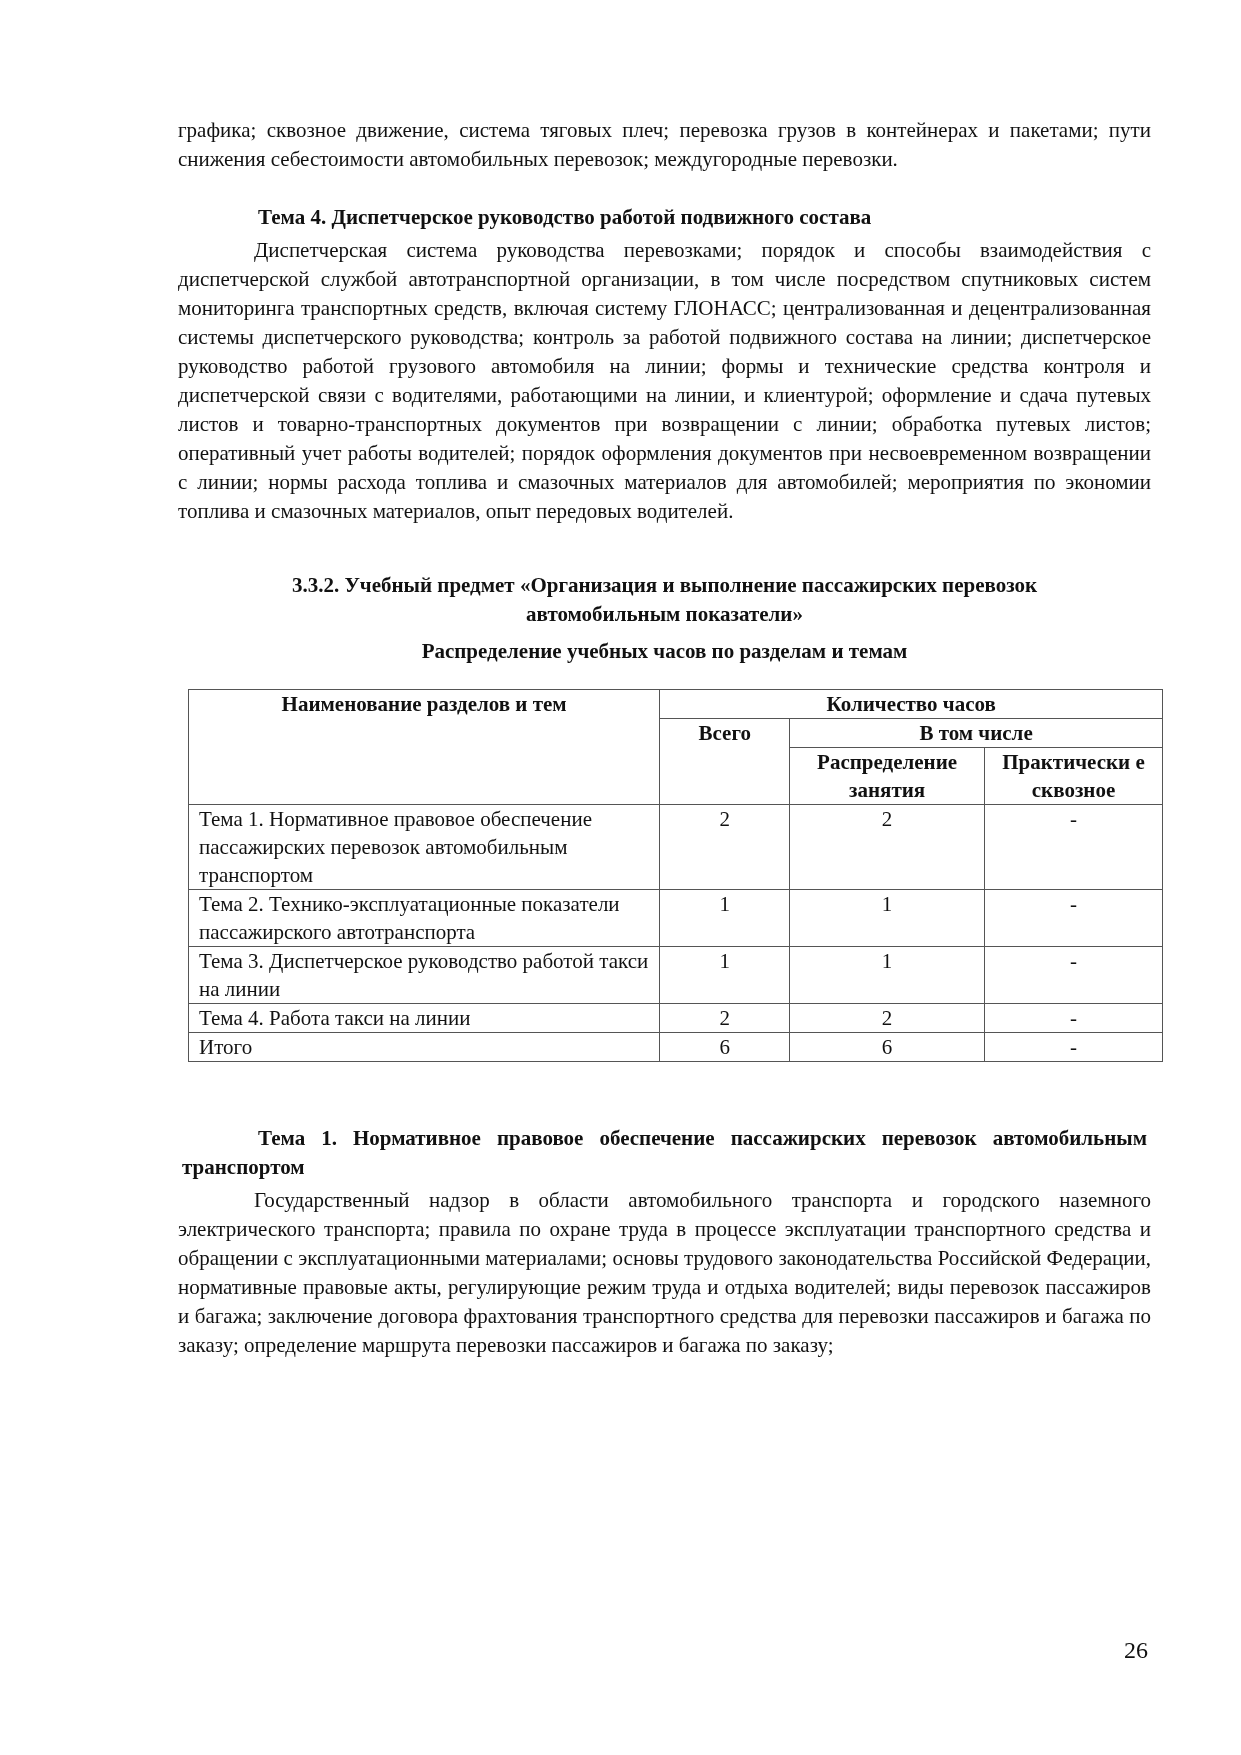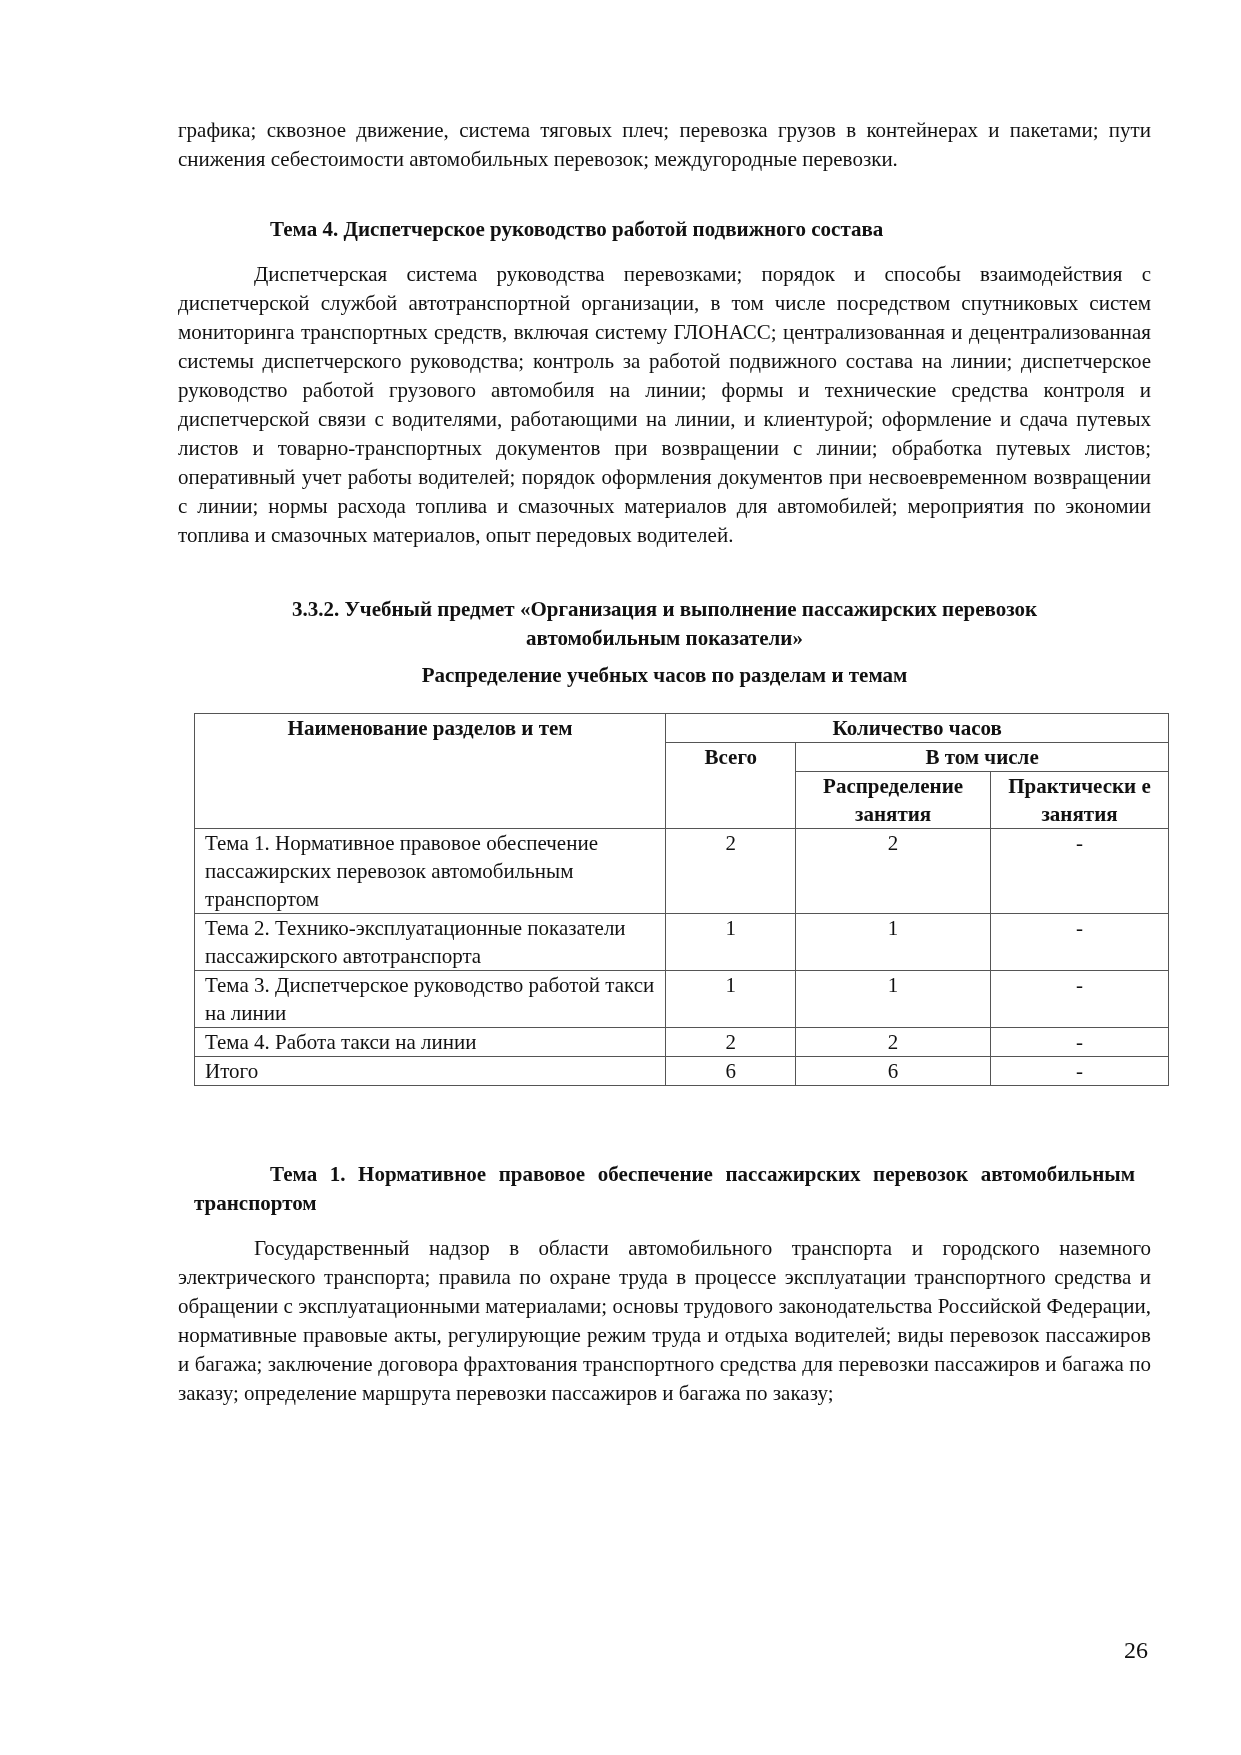--- a/index.html
+++ b/index.html
@@ -5,24 +5,24 @@
   html, body { margin: 0; padding: 0; background: #ffffff; }
   body {
     width: 1241px; height: 1755px; position: relative; overflow: hidden;
     font-family: "Liberation Serif", serif; color: #111; font-size: 21px;
   }
   .page { position: absolute; left: 178px; top: 116px; width: 973px; }
   p { margin: 0; line-height: 29px; text-align: justify; }
   .indent { text-indent: 76px; }
   .bold { font-weight: bold; }
   .right { text-align: right; }
-  .heading-topic { font-weight: bold; text-indent: 76px; text-align: justify; line-height: 29px; margin: 16px; }
+  .heading-topic { font-weight: bold; text-indent: 76px; text-align: justify; line-height: 29px; margin: 4px; }
   .section-title { font-weight: bold; text-align: center; line-height: 29px; margin: 0; }
   table.hours {
-    border-collapse: collapse; width: 975px; margin-left: 16px;
+    border-collapse: collapse; width: 975px; margin-left: 10px;
     font-size: 21px;
     padding-left: 28px;
   }
   table.hours td, table.hours th {
     border: 1.5px solid #555; padding: 0 10px; vertical-align: top; line-height: 28px;
   }
   table.hours th { font-weight: bold; text-align: center; }
   table.hours td.num { text-align: center; }
   .page-number { position: absolute; left: 1124px; top: 1637px; font-size: 24px; }
 </style>
@@ -59,21 +59,21 @@
         <tr>
       <th rowspan="3">Наименование разделов и тем</th>
       <th colspan="3">Количество часов</th>
     </tr>
     <tr>
       <th rowspan="2">Всего</th>
       <th colspan="2">В том числе</th>
     </tr>
     <tr>
       <th>Распределение занятия</th>
-      <th>Практически е занятия</th>
+      <th>Практически е сквозное</th>
     </tr>
     <tr>
       <td>Тема 1. Нормативное правовое обеспечение пассажирских перевозок автомобильным транспортом</td>
       <td class="num">2</td>
       <td class="num">2</td>
       <td class="num">-</td>
     </tr>
     <tr>
       <td>Тема 2. Технико-эксплуатационные показатели пассажирского автотранспорта</td>
       <td class="num">1</td>

